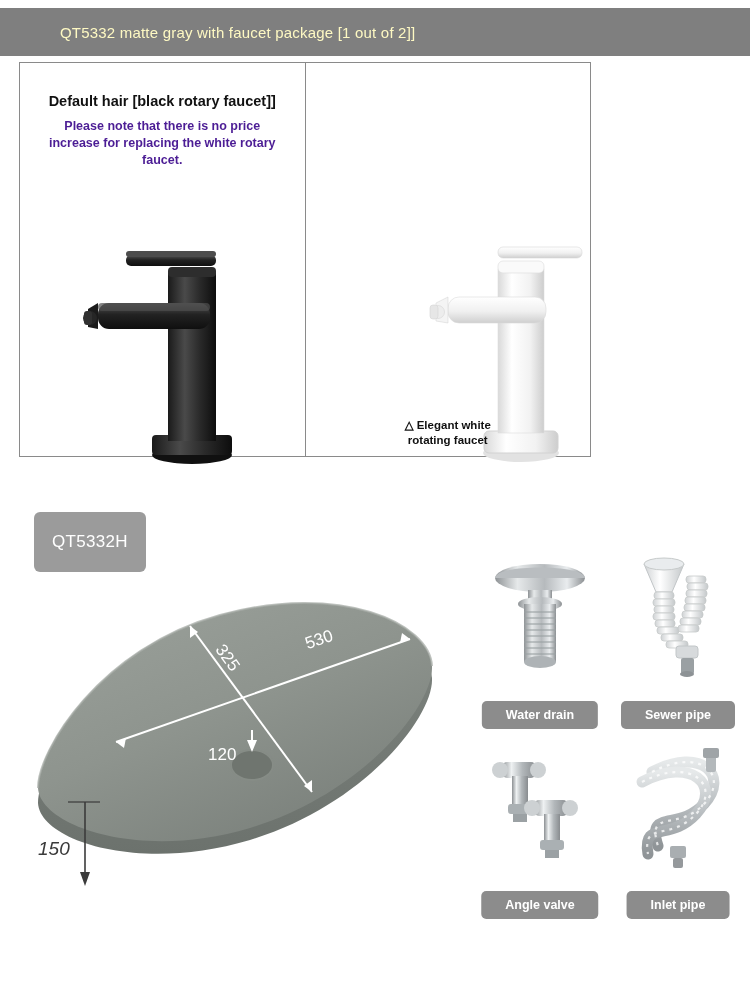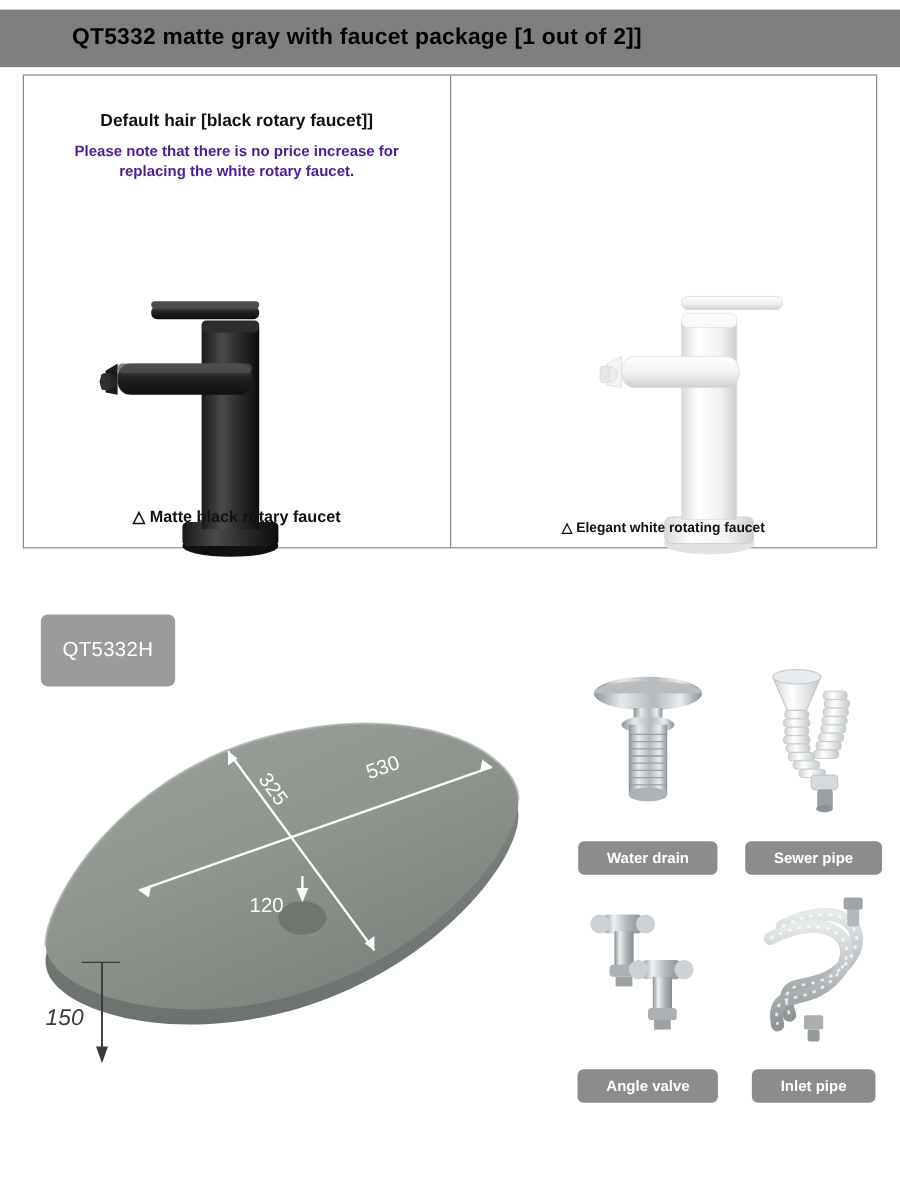--- a/index.html
+++ b/index.html
@@ -20,32 +20,32 @@
   
   .header {
     position: absolute;
     left: 0; top: 8px;
     width: 750px; height: 48px;
     background: #7f7f7f;
     display: flex;
     align-items: center;
   }
   .header-title {
-    color: #000000;
-    font-size: 19px;
-    font-weight: bold;
+    color: #fef9c3;
+    font-size: 15px;
+    font-weight: normal;
     letter-spacing: 0.2px;
     margin-left: 60px;
   }
 
   
   .compare-panel {
     position: absolute;
     left: 19px; top: 62px;
-    width: 712px; height: 395px;
+    width: 572px; height: 395px;
     border: 1px solid #8a8a8a;
     display: flex;
   }
   .compare-cell {
     position: relative;
     height: 100%;
   }
   .cell-left { width: 356px; border-right: 1px solid #8a8a8a; }
   .cell-right { width: 355px; }
 
@@ -192,21 +192,20 @@
           <rect x="16" y="100" width="112" height="26" rx="11" fill="url(#blkArm)"></rect>
           <rect x="16" y="100" width="112" height="8" rx="4" fill="#4f4f4f" opacity="0.7"></rect>
 
           <path d="M16 100 L6 106 L6 124 L16 126 Z" fill="#1b1b1b"></path>
           <circle cx="8" cy="115" r="7" fill="#262626"></circle>
 
           <rect x="2" y="108" width="8" height="14" rx="3" fill="#303030"></rect>
         </svg>
       </div>
 
-      <div class="cell-caption caption-left">△ Matte black rotary faucet</div>
     </div>
 
     <div class="compare-cell cell-right">
       <div class="faucet-art faucet-white">
         <svg width="190" height="280" viewBox="0 0 190 280" xmlns="http://www.w3.org/2000/svg">
           <defs>
             <linearGradient id="whtCol" x1="0" y1="0" x2="1" y2="0">
               <stop offset="0%" stop-color="#d9d9d9"></stop>
               <stop offset="30%" stop-color="#ffffff"></stop>
               <stop offset="70%" stop-color="#f2f2f2"></stop>

